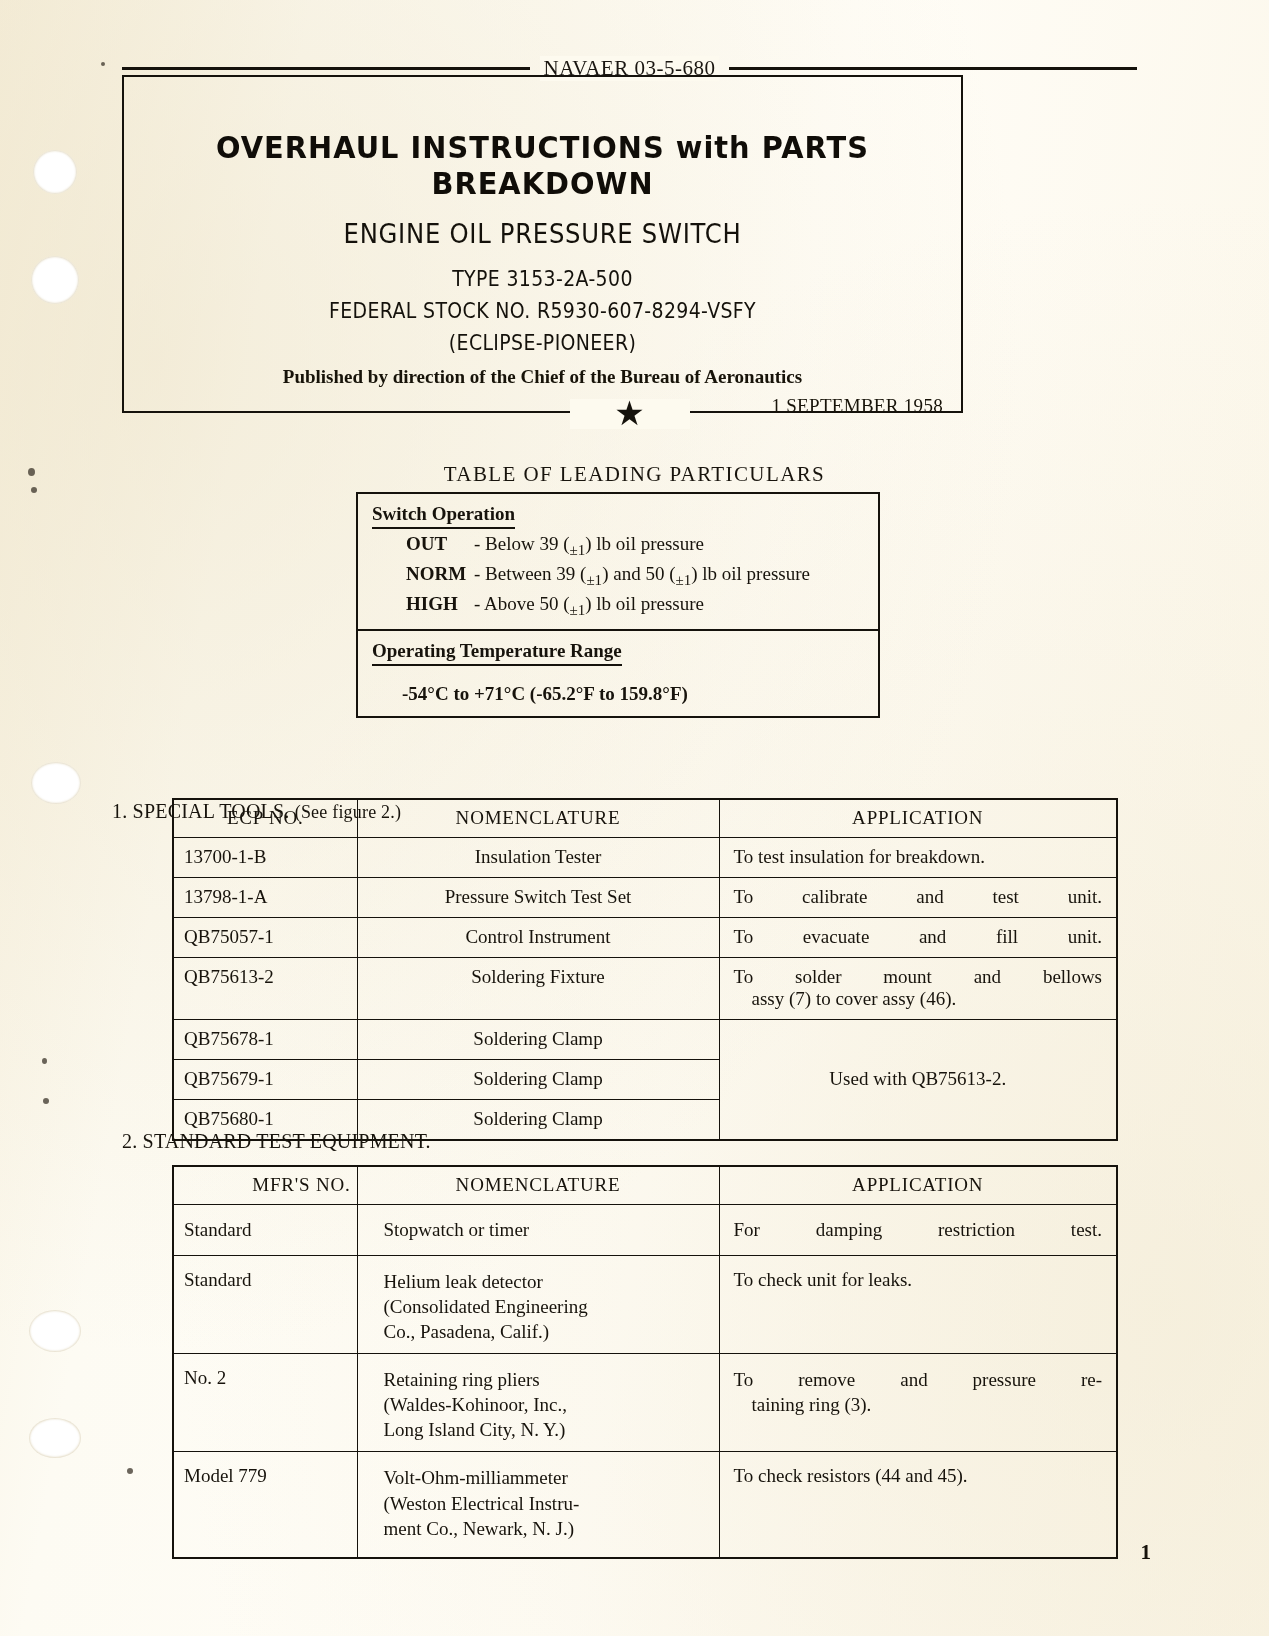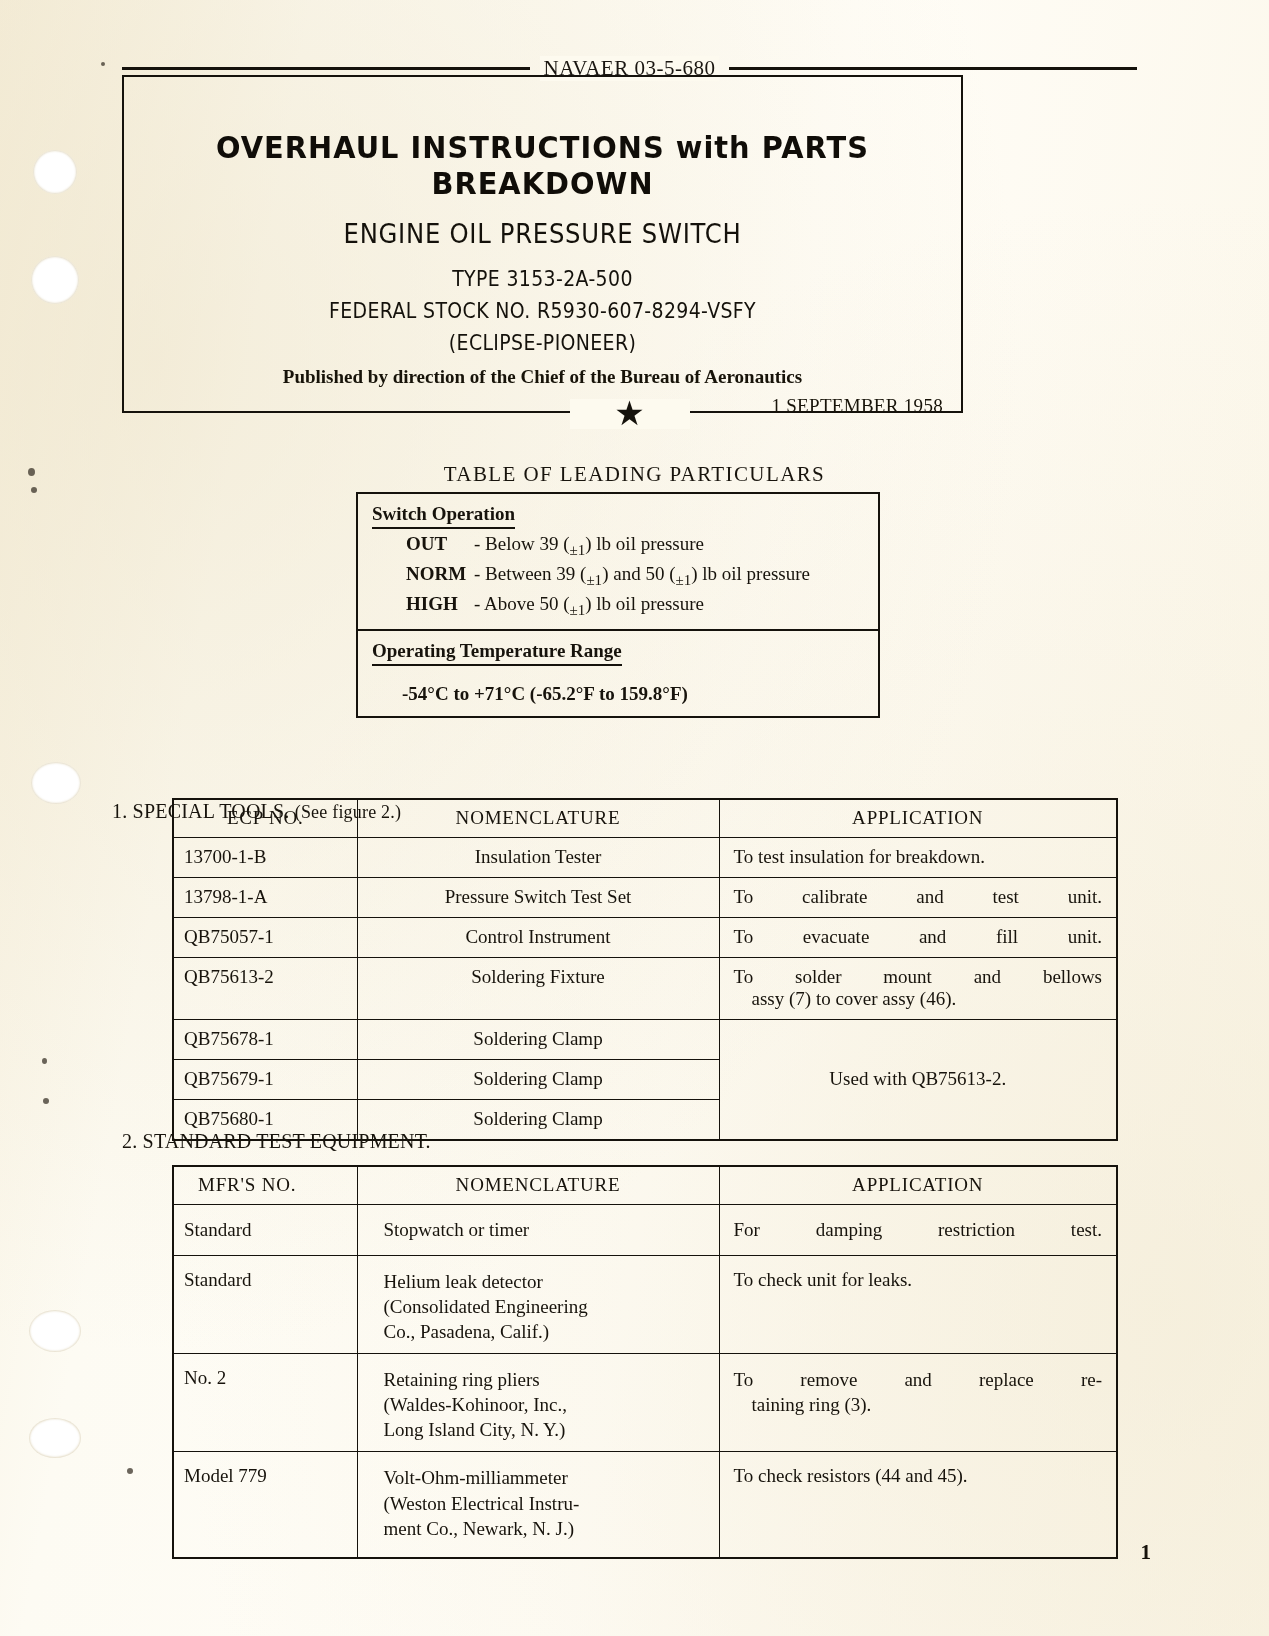--- a/index.html
+++ b/index.html
@@ -416,21 +416,21 @@
   </div>
 
   <table class="grid outer" style="left:172px; top:1165px; width:944px;">
     <colgroup>
       <col style="width:184px">
       <col style="width:362px">
       <col style="width:398px">
     </colgroup>
     <thead>
       <tr>
-        <th class="colhead" style="text-align:left; padding-left:24px;">MFR'S NO.</th>
+        <th class="colhead" style="text-align:right; padding-left:16px;">MFR'S NO.</th>
         <th class="colhead">NOMENCLATURE</th>
         <th class="colhead">APPLICATION</th>
       </tr>
     </thead>
     <tbody>
       <tr>
         <td class="cell" style="padding-top:14px;padding-bottom:14px;">Standard</td>
         <td class="cell" style="padding-top:14px;padding-bottom:14px;padding-left:26px;">
           <span class="ln">Stopwatch or timer</span>
         </td>
@@ -452,21 +452,21 @@
       </tr>
 
       <tr>
         <td class="cell" style="padding-top:13px;">No. 2</td>
         <td class="cell" style="padding-top:13px;padding-left:26px;line-height:1.32;">
           <span class="ln">Retaining ring pliers</span>
           <span class="ln">(Waldes-Kohinoor, Inc.,</span>
           <span class="ln">Long Island City, N. Y.)</span>
         </td>
         <td class="cell" style="padding-top:13px;padding-left:14px;padding-right:14px;line-height:1.32;">
-          <span class="ln" style="text-align:justify;text-align-last:justify;display:block;">To remove and replace re-</span>
+          <span class="ln" style="text-align:justify;text-align-last:justify;display:block;">To remove and pressure re-</span>
           <span class="indent">taining ring (3).</span>
         </td>
       </tr>
 
       <tr>
         <td class="cell" style="padding-top:13px;padding-bottom:16px;">Model 779</td>
         <td class="cell" style="padding-top:13px;padding-bottom:16px;padding-left:26px;line-height:1.32;">
           <span class="ln">Volt-Ohm-milliammeter</span>
           <span class="ln">(Weston Electrical Instru-</span>
           <span class="ln">ment Co., Newark, N. J.)</span>

